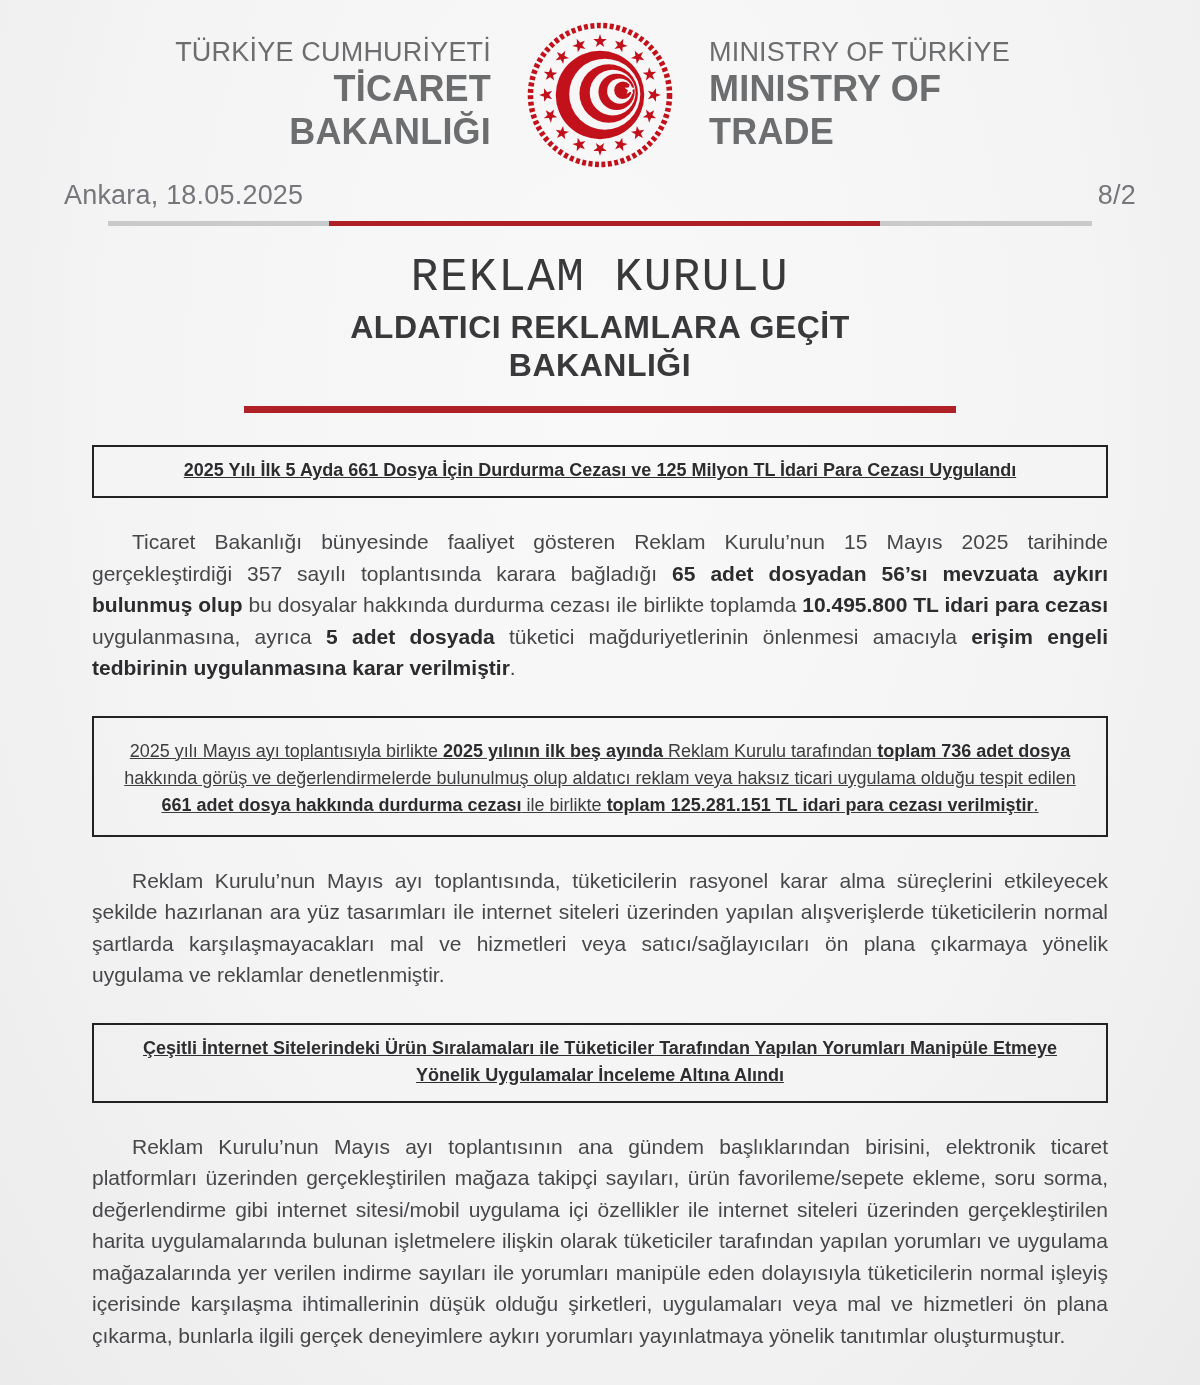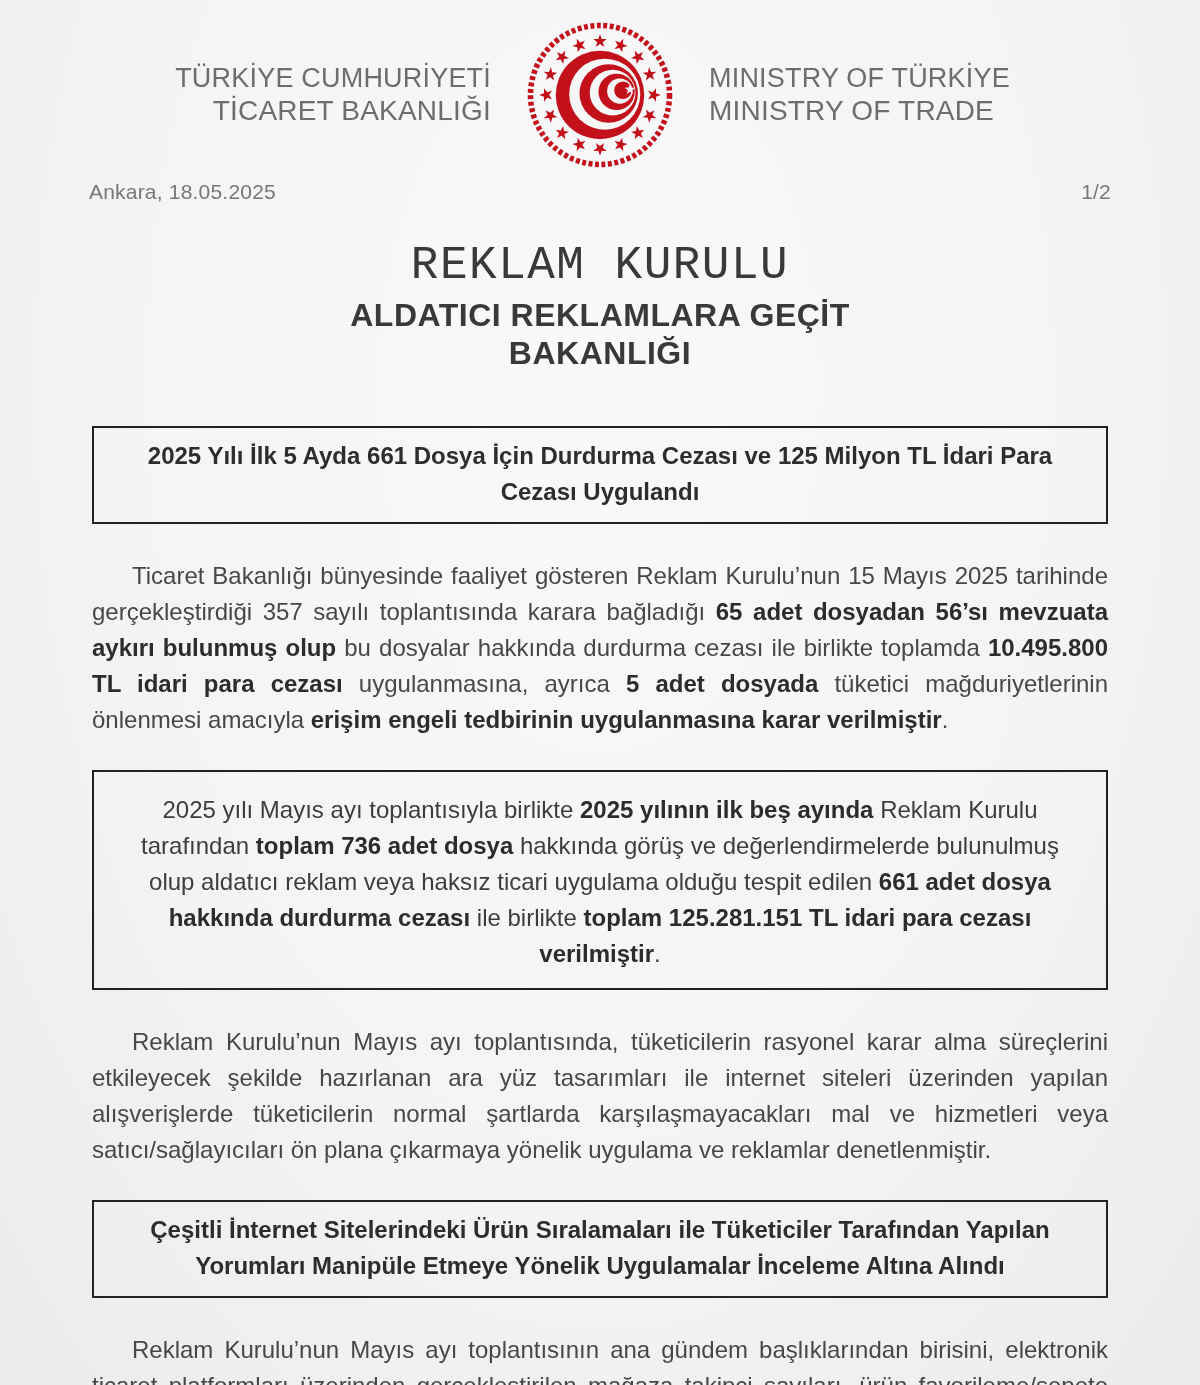--- a/index.html
+++ b/index.html
@@ -18,50 +18,50 @@
   }
   
   .header{
     display:flex;align-items:center;justify-content:center;
     gap:30px;padding-top:16px;
   }
   .org-block{width:366px;color:#6c6d6f;line-height:1.18;}
   .org-left{text-align:right;}
   .org-right{text-align:left;}
   .org-line1{font-size:27px;font-weight:400;letter-spacing:.2px;}
-  .org-line2{font-size:28px;font-weight:400;letter-spacing:.2px;}
+  .org-line2{font-size:36px;font-weight:700;letter-spacing:.2px;}
   .emblem{width:158px;height:158px;flex:0 0 auto;}
   
   .meta-row{
     display:flex;justify-content:space-between;align-items:flex-end;
-    margin:6px 89px 0;
-    font-size:21px;color:#76777a;letter-spacing:.2px;
+    margin:6px 64px 0;
+    font-size:27px;color:#76777a;letter-spacing:.2px;
   }
   .divider-bar{
     height:5px;margin:10px 108px 0;
     background:linear-gradient(90deg,#c9cacb 0 22.5%,#ae2026 22.5% 78.5%,#c9cacb 78.5% 100%);
   }
   
   .title{margin:24px 0 0;text-align:center;color:#39393b;}
   .title-line1{display:block;font-size:46px;font-weight:500;letter-spacing:1.5px;line-height:1.25;font-family:Liberation Mono, monospace;}
   .title-bold{display:block;font-size:32px;font-weight:800;letter-spacing:.5px;line-height:1.2;}
   .title-underline{width:712px;height:7px;background:#b02127;margin:22px auto 0;}
   
   .box{
-    margin:32px 92px 8px;
+    margin:32px 92px 2px;
     border:2px solid #222224;
     padding:10px 26px 12px;
     text-align:center;
-    font-size:24px;line-height:1.5;
+    font-size:18px;line-height:1.5;text-decoration:underline;
   }
   .box-heading{font-weight:700;color:#2d2d2f;}
   .box-normal{font-weight:400;color:#3d3d3f;padding:20px 26px 16px;}
   .para{
     margin:26px 92px 0;
-    font-size:24px;line-height:1.5;
+    font-size:21px;line-height:1.5;
     color:#47474a;
     text-align:justify;text-indent:40px;
   }
   .para b,.box b{font-weight:700;color:#2c2c2e;}
 </style>
 </head>
 <body>
 
 <div class="page">
 
@@ -108,21 +108,21 @@
     </svg>
 
     <div class="org-block org-right">
       <div class="org-line1">MINISTRY OF TÜRKİYE</div>
       <div class="org-line2">MINISTRY OF TRADE</div>
     </div>
   </div>
 
   <div class="meta-row">
     <span>Ankara, 18.05.2025</span>
-    <span>1/2</span>
+    <span>8/2</span>
   </div>
   <div class="divider-bar"></div>
 
   <h1 class="title">
     <span class="title-line1">REKLAM KURULU</span>
     <span class="title-bold">ALDATICI REKLAMLARA GEÇİT</span>
     <span class="title-bold">BAKANLIĞI</span>
   </h1>
   <div class="title-underline"></div>
 

